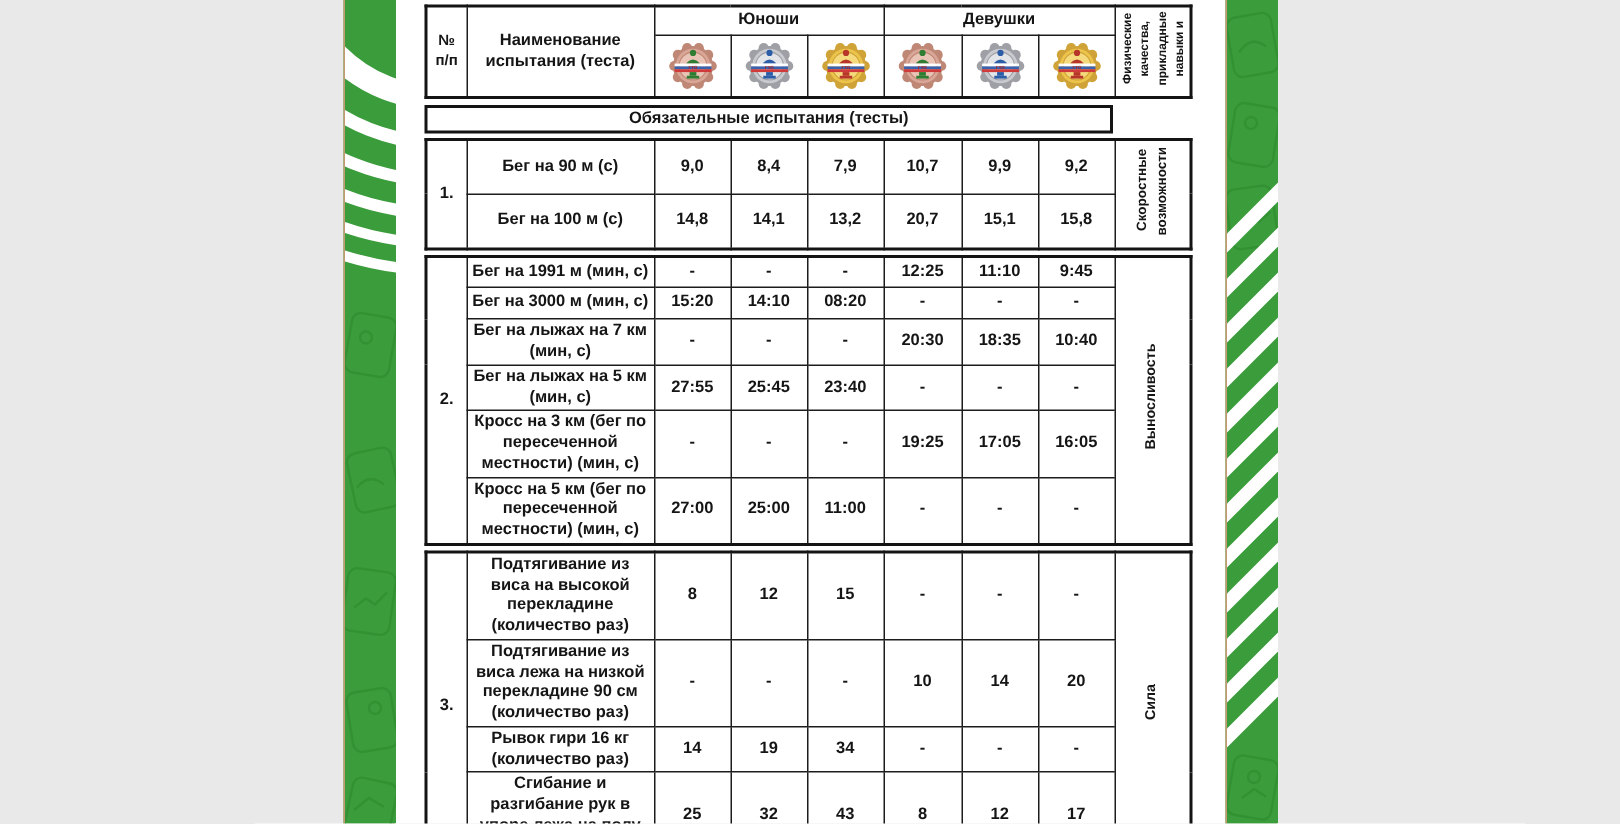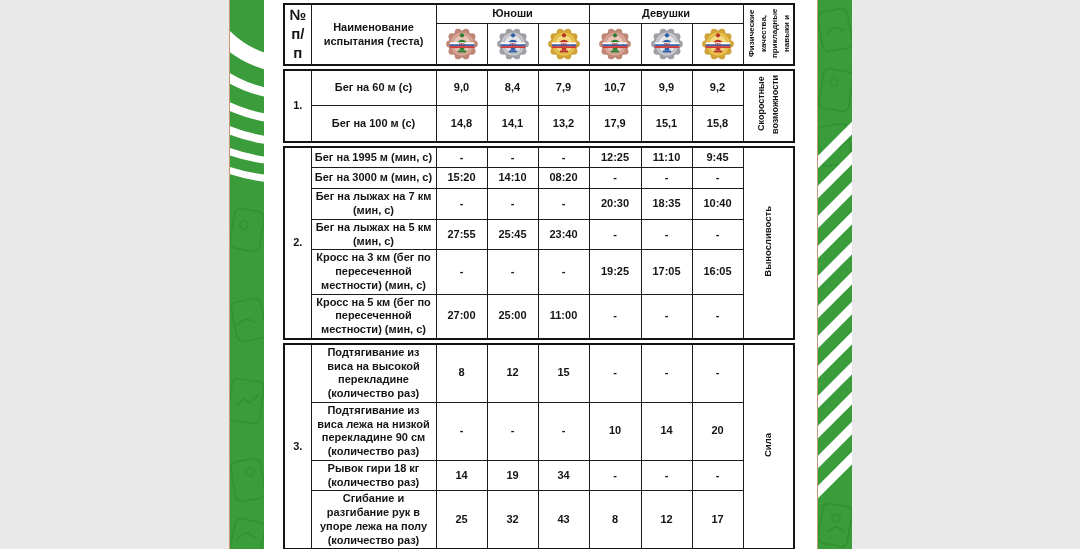--- a/index.html
+++ b/index.html
@@ -61,21 +61,21 @@
             <col style="width:51px">
             <col style="width:51px">
             <col style="width:51px">
             <col style="width:52px">
             <col style="width:51px">
             <col style="width:51px">
             <col style="width:51px">
           </colgroup>
         <tbody>
             <tr>
-          <td class="num" rowspan="2" style="font-size:15px">№ п/п</td>
+          <td class="num" rowspan="2" style="font-size:10px">№ п/п</td>
           <td class="hname" rowspan="2">Наименование испытания (теста)</td>
           <td class="group-label" colspan="3">Юноши</td>
           <td class="group-label" colspan="3">Девушки</td>
           <td class="qual" rowspan="2">
             <span class="vtext v-qualhead">Физические качества, прикладные навыки и умения</span>
           </td>
         </tr>
         <tr class="badges">
           <td><span class="badge"><svg width="34" height="34" viewBox="0 0 36 36">
                     <circle cx="31.2" cy="18.0" r="3.6" fill="#bf8775"></circle>
@@ -212,51 +212,52 @@
     <rect x="5" y="18.3" width="26" height="2" fill="#3a62ad"></rect>
     <rect x="5" y="20.3" width="26" height="2" fill="#cf3a3a"></rect>
     <text x="18" y="19.9" font-size="3.2" font-weight="bold" fill="#a81f1f" text-anchor="middle" font-family="Liberation Sans, sans-serif">ГТО</text>
     <rect x="15.6" y="22.3" width="4.8" height="2.6" fill="#b8352a"></rect>
     <rect x="13.6" y="24.9" width="8.8" height="2" fill="#b8352a"></rect>
   </svg></span></td>
         </tr>
       </tbody>
         </table>
 
+      <div class="banner">Обязательные испытания (тесты)</div>
 
       <table class="t blk">
         <colgroup>
             <col style="width:27px">
             <col style="width:125px">
             <col style="width:51px">
             <col style="width:51px">
             <col style="width:51px">
             <col style="width:52px">
             <col style="width:51px">
             <col style="width:51px">
             <col style="width:51px">
           </colgroup>
         <tbody>
             <tr class="h29">
           <td class="num" rowspan="2">1.</td>
-          <td class="name">Бег на 60 м (с)</td>
+          <td class="name">Бег на 90 м (с)</td>
           <td>9,0</td>
           <td>8,4</td>
           <td>7,9</td>
           <td>10,7</td>
           <td>9,9</td>
           <td>9,2</td>
           <td class="qual" rowspan="2"><span class="vtext v-speed">Скоростные возможности</span></td>
         </tr>
         <tr class="h29">
           <td class="name">Бег на 100 м (с)</td>
           <td>14,8</td>
           <td>14,1</td>
           <td>13,2</td>
-          <td>17,9</td>
+          <td>20,7</td>
           <td>15,1</td>
           <td>15,8</td>
         </tr>
       </tbody>
         </table>
 
       <table class="t blk">
         <colgroup>
             <col style="width:27px">
             <col style="width:125px">
@@ -264,21 +265,21 @@
             <col style="width:51px">
             <col style="width:51px">
             <col style="width:52px">
             <col style="width:51px">
             <col style="width:51px">
             <col style="width:51px">
           </colgroup>
         <tbody>
             <tr class="h21">
           <td class="num" rowspan="6">2.</td>
-          <td class="name">Бег на 1995 м (мин, с)</td>
+          <td class="name">Бег на 1991 м (мин, с)</td>
           <td>-</td>
           <td>-</td>
           <td>-</td>
           <td>12:25</td>
           <td>11:10</td>
           <td>9:45</td>
           <td class="qual" rowspan="6"><span class="vtext v-one">Выносливость</span></td>
         </tr>
         <tr class="h21">
           <td class="name">Бег на 3000 м (мин, с)</td>
@@ -355,21 +356,21 @@
         <tr class="h53">
           <td class="name">Подтягивание из виса лежа на низкой перекладине 90 см (количество раз)</td>
           <td>-</td>
           <td>-</td>
           <td>-</td>
           <td>10</td>
           <td>14</td>
           <td>20</td>
         </tr>
         <tr class="h29">
-          <td class="name">Рывок гири 18 кг (количество раз)</td>
+          <td class="name">Рывок гири 16 кг (количество раз)</td>
           <td>14</td>
           <td>19</td>
           <td>34</td>
           <td>-</td>
           <td>-</td>
           <td>-</td>
         </tr>
         <tr class="h42">
           <td class="name">Сгибание и разгибание рук в упоре лежа на полу (количество раз)</td>
           <td>25</td>

